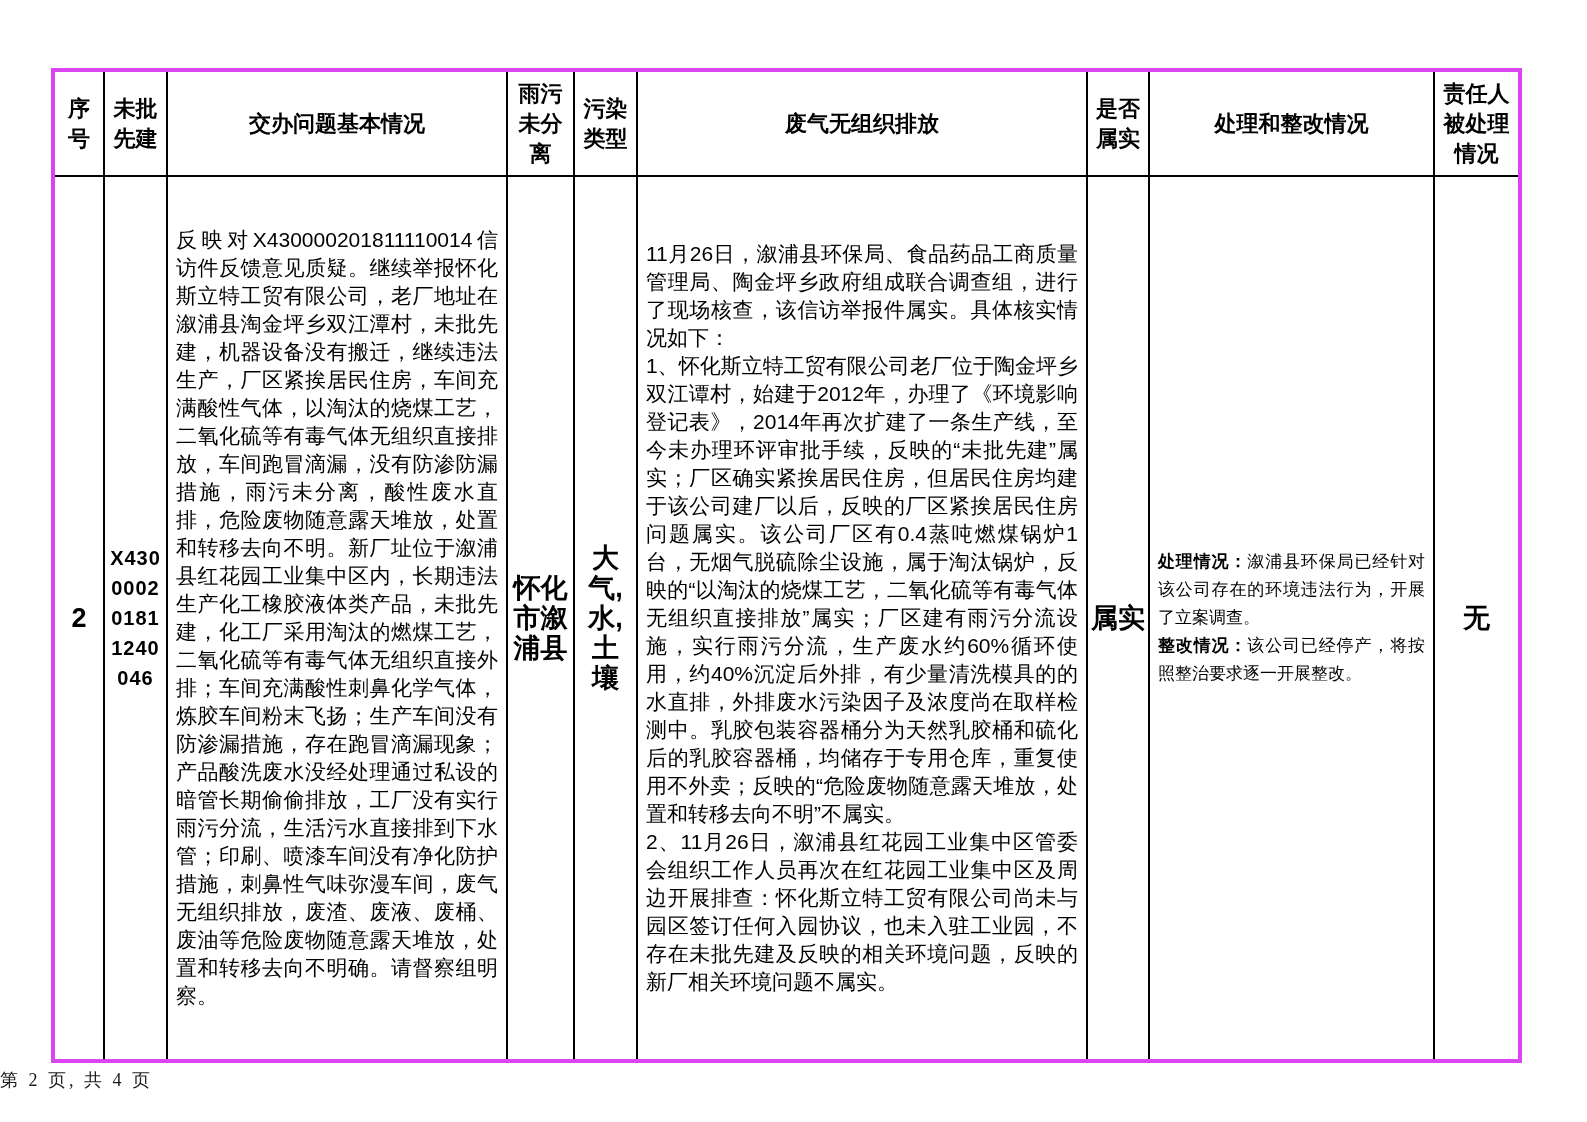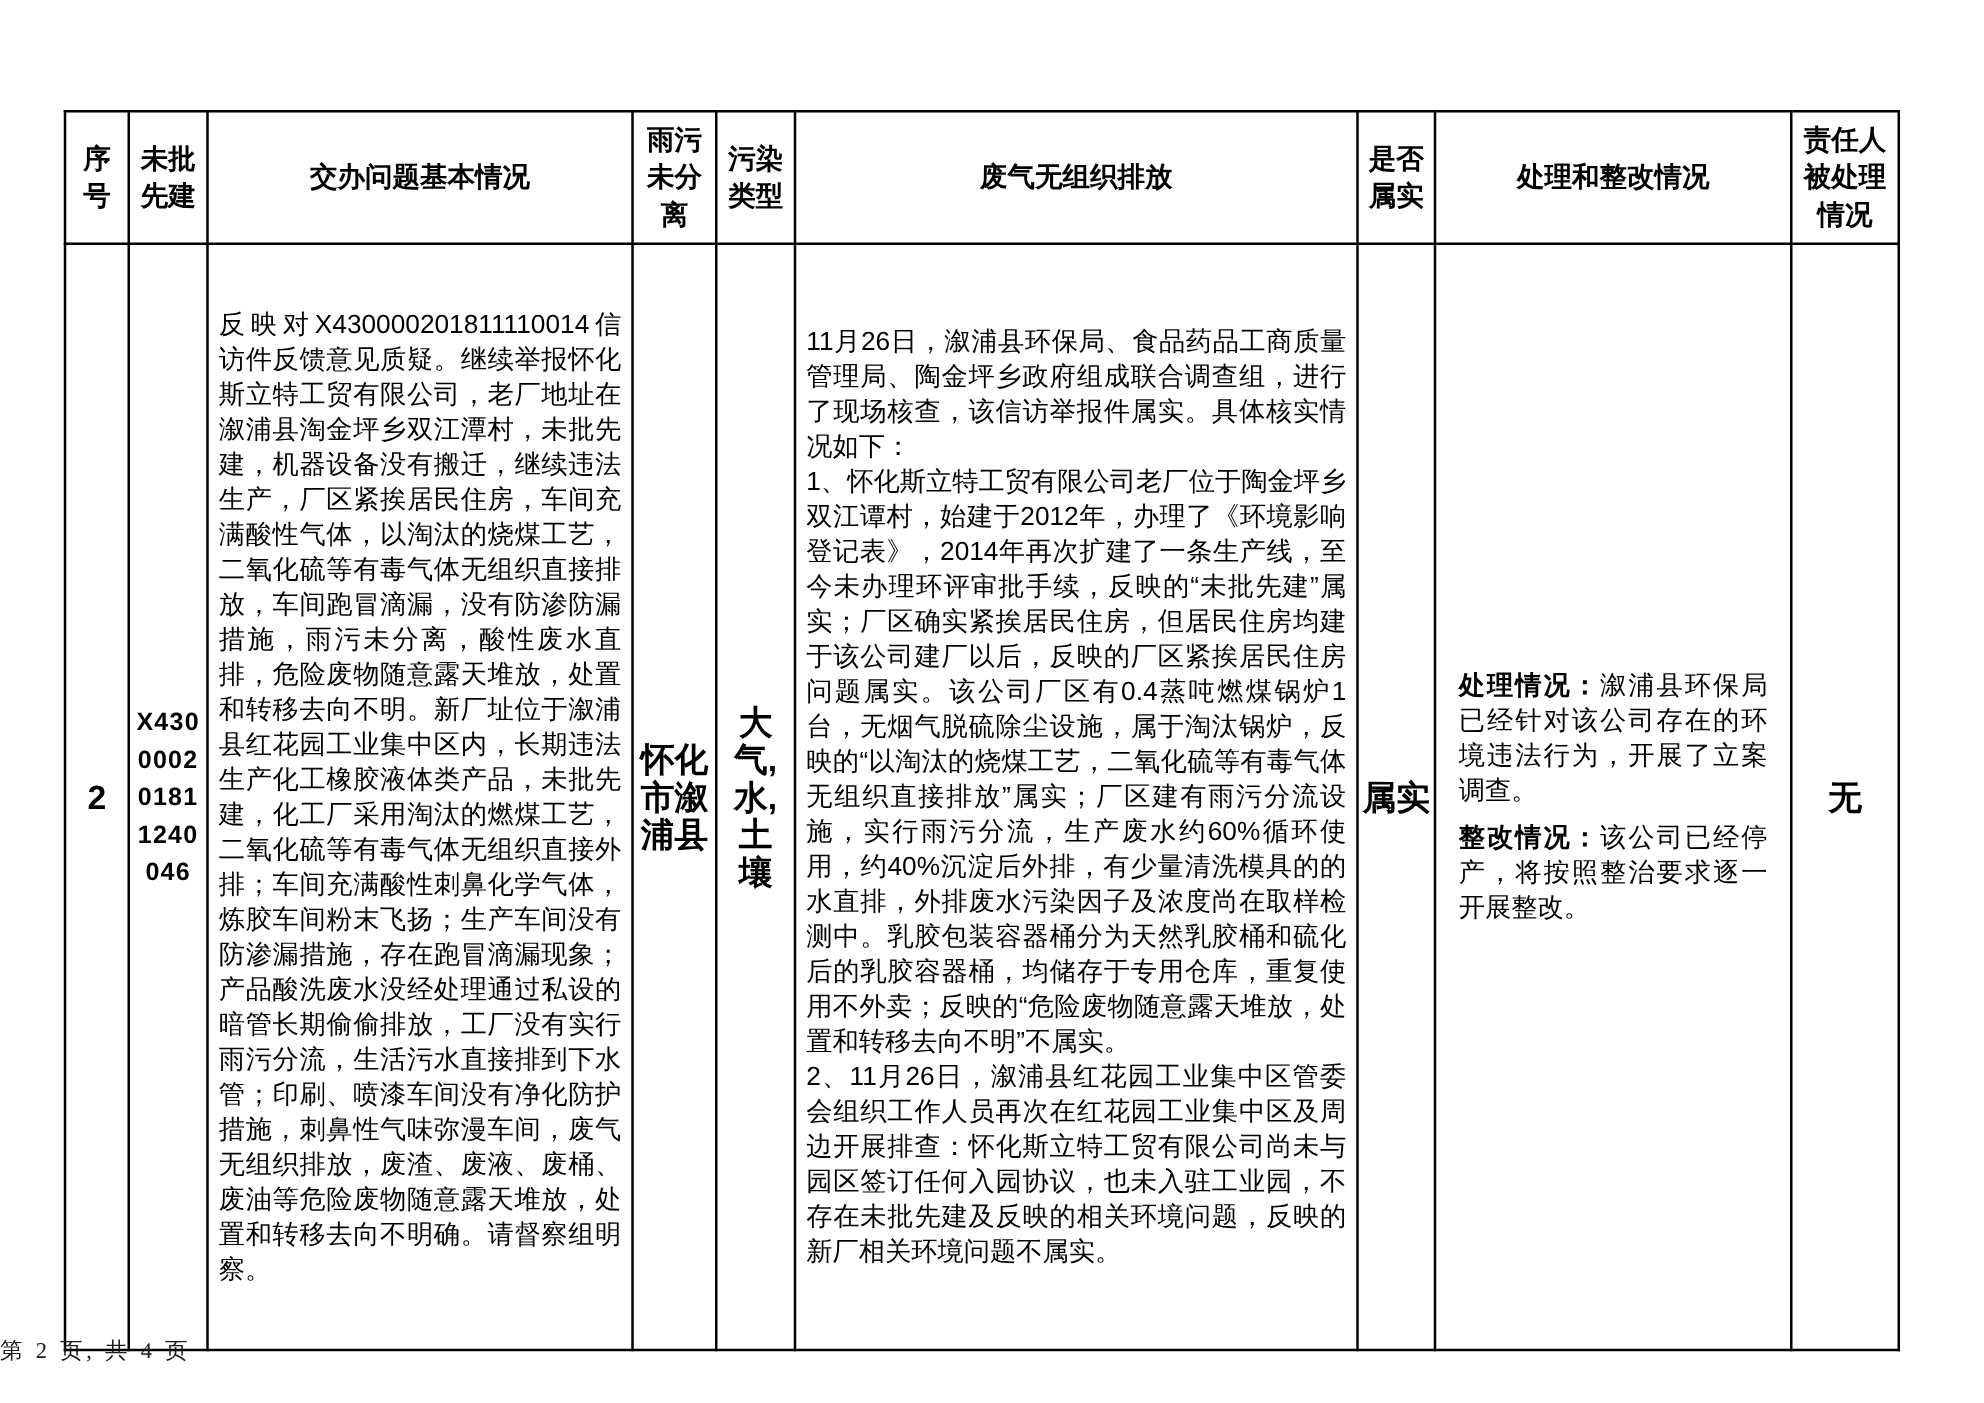--- a/index.html
+++ b/index.html
@@ -2,44 +2,44 @@
 <html><head>
 <meta charset="utf-8">
 <style>
   html,body{margin:0;padding:0;}
   body{
     width:1587px;height:1122px;position:relative;background:#ffffff;color:#000;
     font-family:"Liberation Sans","DejaVu Sans",sans-serif;
     -webkit-font-smoothing:antialiased;
   }
   .report-table{
-    position:absolute;left:51px;top:88px;width:1467px;
+    position:absolute;left:51px;top:68px;width:1467px;
     border-collapse:collapse;table-layout:fixed;
-    border:2px solid #d946ef;
+    border:4px solid #d946ef;
   }
   .report-table th,.report-table td{
     border:2px solid #000;vertical-align:middle;overflow:hidden;
     box-sizing:border-box;
   }
   .report-table th{
     font-size:22px;line-height:30px;font-weight:bold;text-align:center;
     padding:2px 4px;height:106px;
   }
   .report-table td{height:885px;}
   .c-center{text-align:center;font-size:27px;line-height:30px;font-weight:600;}
   .pre{white-space:pre-line;}
   .caseno{font-size:20px;line-height:30px;letter-spacing:1px;}
   .textcell{padding:0 8px;}
   .bigtext{
     font-size:21px;line-height:28px;font-weight:500;text-align:justify;
     text-justify:inter-character;max-height:870px;overflow:hidden;
     white-space:pre-wrap;
   }
   .handlecell{padding:0 8px;}
-  .handlecell p{margin:10px;font-size:21px;line-height:28px;font-weight:500;text-align:justify;}
+  .handlecell p{margin:0;font-size:17px;line-height:28px;font-weight:500;text-align:justify;}
   .handlecell b{font-weight:bold;}
   .footer{
     position:absolute;left:0;top:1068px;width:1587px;
     font-family:"Liberation Serif","DejaVu Serif",serif;
     font-size:18px;letter-spacing:3px;color:#1a1a1a;
   }
 </style>
 </head>
 <body>
 

